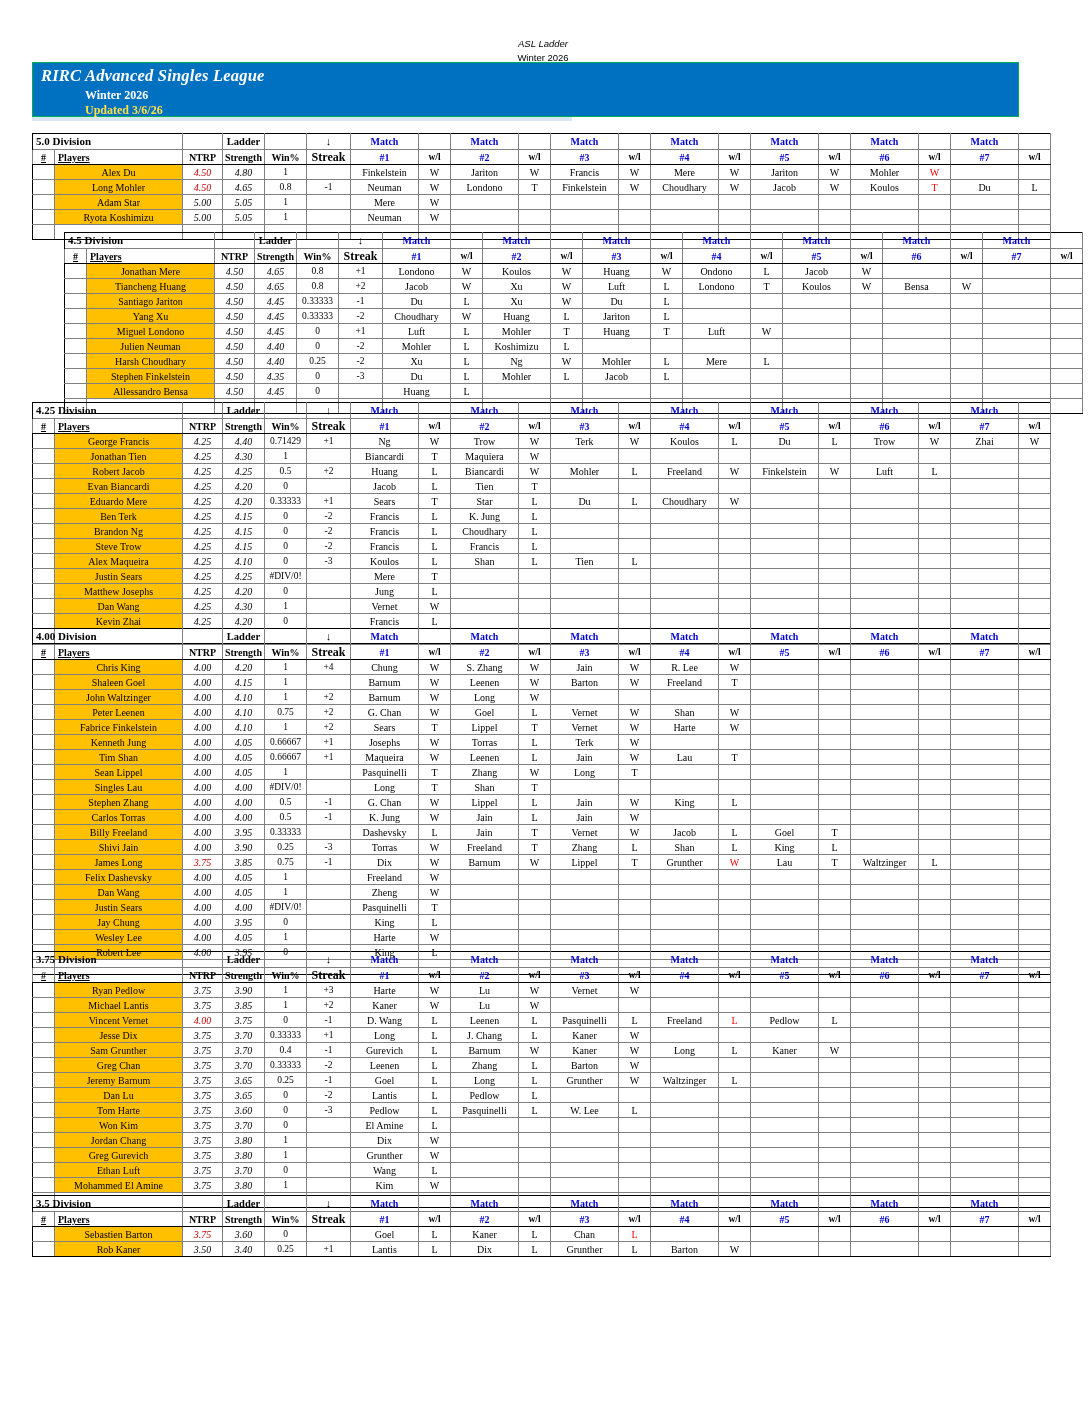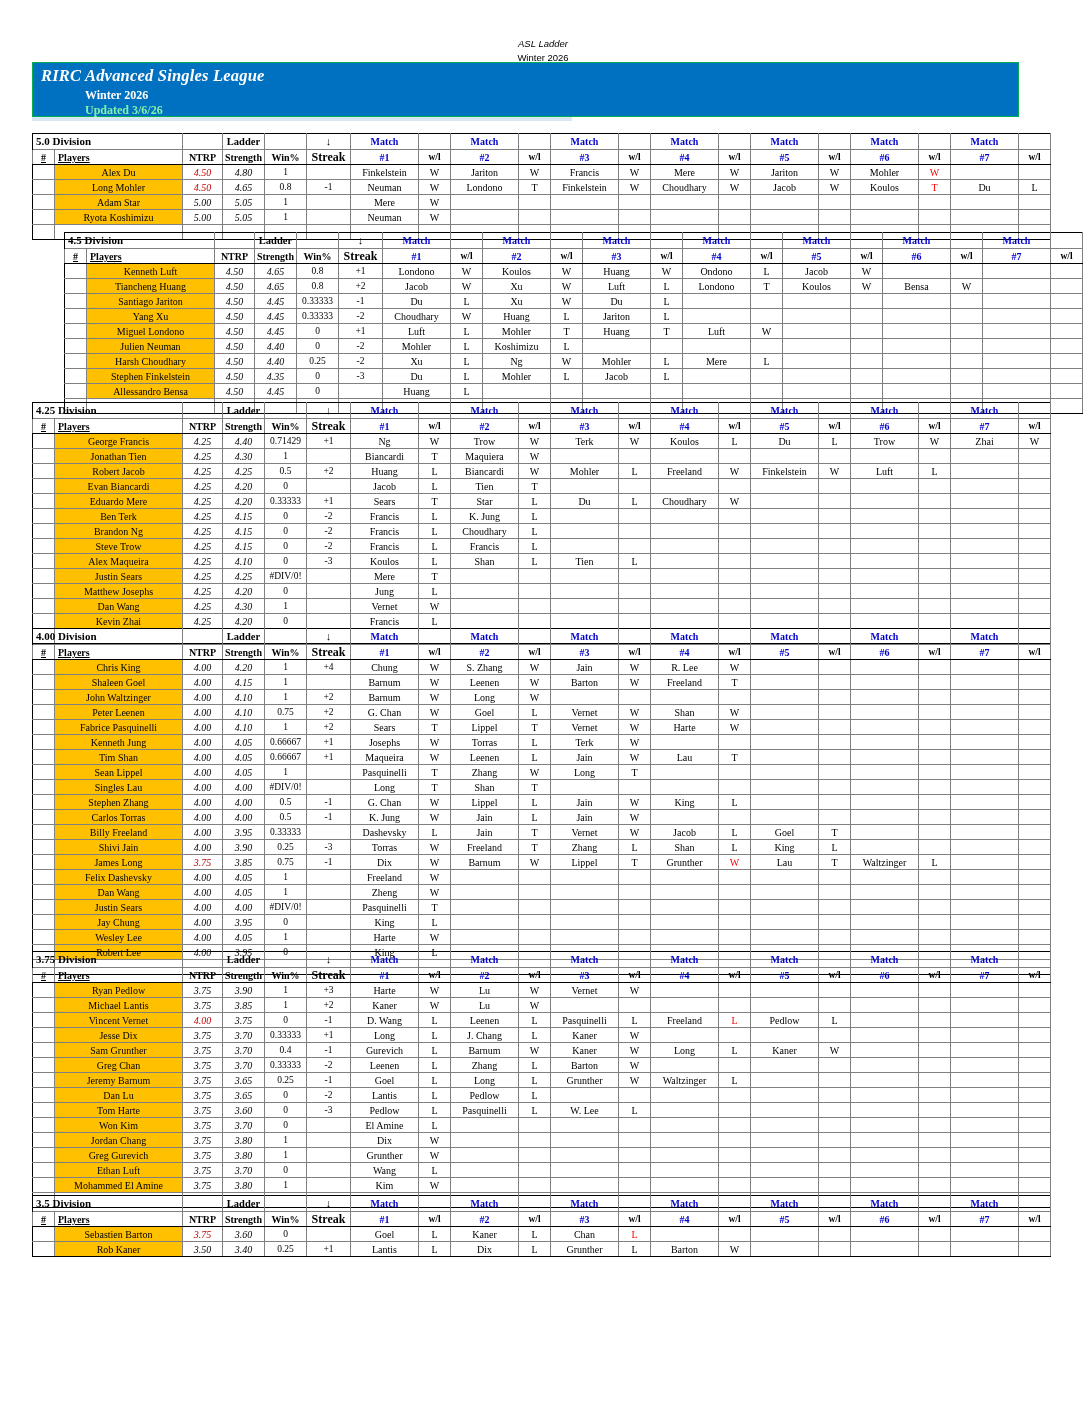--- a/index.html
+++ b/index.html
@@ -38,21 +38,21 @@
     font-family:"Liberation Serif", serif;
     font-style:italic;font-weight:bold;font-size:16.5px;color:#fff;
     letter-spacing:.2px;
   }
   #banner .t2{
     position:absolute;left:52px;top:25px;
     font-weight:bold;font-size:12px;color:#fff;
   }
   #banner .t3{
     position:absolute;left:52px;top:40px;
-    font-weight:bold;font-size:12px;color:#86efac;
+    font-weight:bold;font-size:12px;color:#fde047;
   }
   
   #bannerUnder{
     position:absolute;left:32px;top:117px;width:540px;height:4px;background:#D9E7F5;
   }
 
   
   table.lad{
     position:absolute;
     border-collapse:collapse;
@@ -381,21 +381,21 @@
             <td class="wl">w/l</td>
             <td class="mnum">#5</td>
             <td class="wl">w/l</td>
             <td class="mnum">#6</td>
             <td class="wl">w/l</td>
             <td class="mnum">#7</td>
             <td class="wl">w/l</td>
           </tr>
           <tr class="datarow">
             <td class="num"></td>
-            <td class="player">Kenneth Luft</td>
+            <td class="player">Jonathan Mere</td>
             <td class="ntrp">4.50</td>
             <td class="str">4.65</td>
             <td class="win">0.8</td>
             <td class="streakv">+1</td>
             <td class="opp">Londono</td>
             <td class="res">W</td>
             <td class="opp">Koulos</td>
             <td class="res">W</td>
             <td class="opp">Huang</td>
             <td class="res">W</td>
@@ -1135,21 +1135,21 @@
             <td class="res">W</td>
             <td class="opp"></td>
             <td class="res"></td>
             <td class="opp"></td>
             <td class="res"></td>
             <td class="opp"></td>
             <td class="res"></td>
           </tr>
           <tr class="datarow">
             <td class="num"></td>
-            <td class="player">Fabrice Pasquinelli</td>
+            <td class="player">Fabrice Finkelstein</td>
             <td class="ntrp">4.00</td>
             <td class="str">4.10</td>
             <td class="win">1</td>
             <td class="streakv">+2</td>
             <td class="opp">Sears</td>
             <td class="res">T</td>
             <td class="opp">Lippel</td>
             <td class="res">T</td>
             <td class="opp">Vernet</td>
             <td class="res">W</td>

